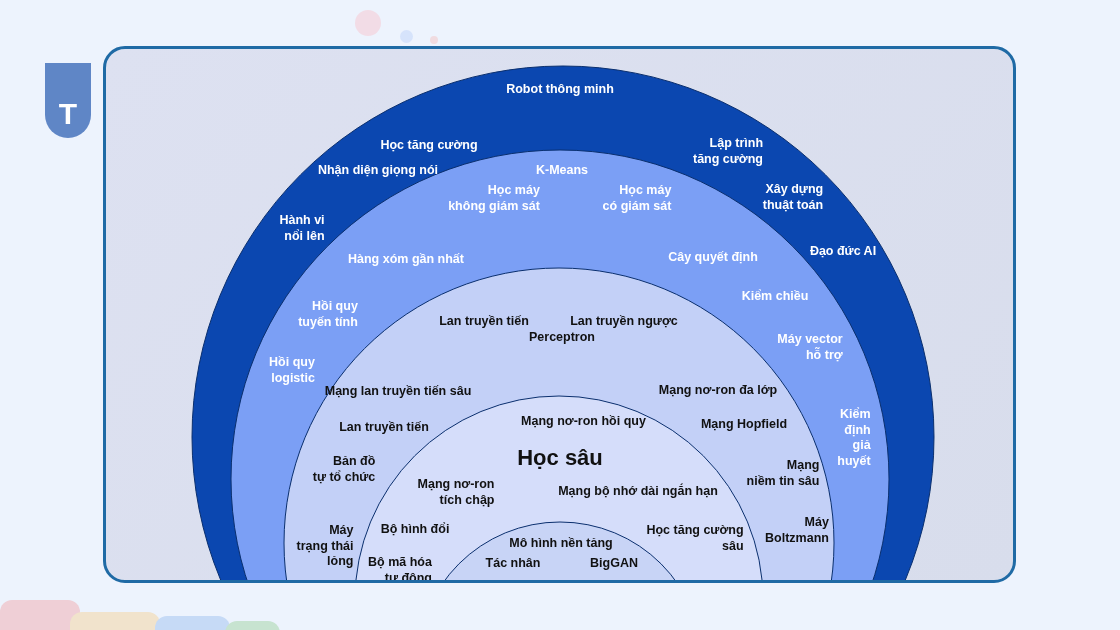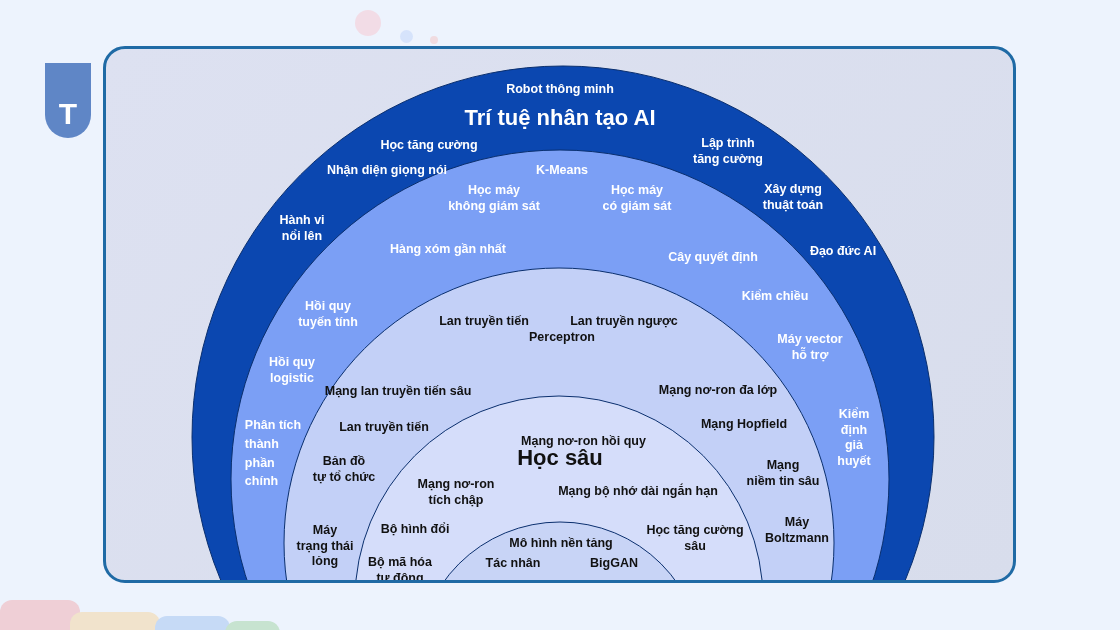--- a/index.html
+++ b/index.html
@@ -18,21 +18,21 @@
   }
   .dot { position:absolute; border-radius:50%; }
   .card {
     position:absolute; left:103px; top:46px; width:907px; height:531px;
     border:3px solid #1f6aa5; border-radius:22px; overflow:hidden;
     background:linear-gradient(135deg,#dde1f1 0%,#d8ddec 100%);
   }
   .card svg { position:absolute; left:-106px; top:-49px; }
   .lbl {
     position:absolute; transform:translate(-50%,-50%);
-    text-align:center; font-weight:bold; white-space:nowrap; line-height:1.25;
+    text-align:right; font-weight:bold; white-space:nowrap; line-height:1.25;
   }
   .w { color:#ffffff; }
   .b { color:#111111; }
   .s13 { font-size:12.5px; }
   .title { font-size:22px; }
   .bottom-tabs { position:absolute; left:0; top:600px; width:300px; height:30px; }
   .tab { position:absolute; top:0; height:30px; border-radius:12px 12px 0 0; }
 </style>
 </head>
 <body>
@@ -48,49 +48,44 @@
 <div class="card">
   <svg width="1120" height="630">
     <circle cx="563" cy="437" r="371" fill="#0b47b0" stroke="#0a2f6e" stroke-width="1"></circle>
     <circle cx="560" cy="479" r="329" fill="#7b9ff5" stroke="#0a2f6e" stroke-width="1"></circle>
     <circle cx="559" cy="543" r="275" fill="#c3d0f7" stroke="#0a2f6e" stroke-width="1"></circle>
     <circle cx="559" cy="600" r="204" fill="#d5ddfa" stroke="#0a2f6e" stroke-width="1"></circle>
     <circle cx="560" cy="665" r="143" fill="#c8d4f6" stroke="#0a2f6e" stroke-width="1"></circle>
   </svg>
 
   <div class="lbl w s13" style="left:454px;top:41px;">Robot thông minh</div>
-  <div class="lbl w title" style="left:454px;top:69px;">Trí tuệ nhân tạo AI</div>
   <div class="lbl w s13" style="left:323px;top:97px;">Học tăng cường</div>
-  <div class="lbl w s13" style="left:265px;top:122px;padding-left:32px;">Nhận diện giọng nói</div>
+  <div class="lbl w s13" style="left:256px;top:122px;padding-left:32px;">Nhận diện giọng nói</div>
   <div class="lbl w s13" style="left:196px;top:180px;white-space:pre-line;">Hành vi
 nổi lên</div>
   <div class="lbl w s13" style="left:622px;top:103px;white-space:pre-line;">Lập trình
 tăng cường</div>
   <div class="lbl w s13" style="left:687px;top:149px;white-space:pre-line;">Xây dựng
 thuật toán</div>
   <div class="lbl w s13" style="left:737px;top:203px;">Đạo đức AI</div>
 
   <div class="lbl w s13" style="left:456px;top:122px;">K-Means</div>
   <div class="lbl w s13" style="left:388px;top:150px;white-space:pre-line;">Học máy
 không giám sát</div>
   <div class="lbl w s13" style="left:531px;top:150px;white-space:pre-line;">Học máy
 có giám sát</div>
-  <div class="lbl w s13" style="left:300px;top:201px;margin-left:42px;">Hàng xóm gần nhất</div>
+  <div class="lbl w s13" style="left:300px;top:211px;">Hàng xóm gần nhất</div>
   <div class="lbl w s13" style="left:607px;top:209px;">Cây quyết định</div>
   <div class="lbl w s13" style="left:222px;top:266px;white-space:pre-line;">Hồi quy
 tuyến tính</div>
   <div class="lbl w s13" style="left:669px;top:248px;">Kiểm chiều</div>
   <div class="lbl w s13" style="left:186px;top:322px;white-space:pre-line;">Hồi quy
 logistic</div>
   <div class="lbl w s13" style="left:704px;top:299px;white-space:pre-line;">Máy vector
 hỗ trợ</div>
-  <div class="lbl w s13" style="left:167px;top:404px;white-space:pre-line;text-align:left;line-height:1.5;">Phân tích
-thành
-phần
-chính</div>
   <div class="lbl w s13" style="left:748px;top:389px;white-space:pre-line;line-height:1.25;">Kiểm
 định
 giả
 huyết</div>
 
   <div class="lbl b s13" style="left:456px;top:248px;margin-top:41px;">Perceptron</div>
   <div class="lbl b s13" style="left:378px;top:273px;">Lan truyền tiến</div>
   <div class="lbl b s13" style="left:518px;top:273px;">Lan truyền ngược</div>
   <div class="lbl b s13" style="left:292px;top:343px;">Mạng lan truyền tiến sâu</div>
   <div class="lbl b s13" style="left:612px;top:342px;">Mạng nơ-ron đa lớp</div>
@@ -99,21 +94,21 @@
   <div class="lbl b s13" style="left:238px;top:421px;white-space:pre-line;">Bản đồ
 tự tổ chức</div>
   <div class="lbl b s13" style="left:677px;top:425px;white-space:pre-line;">Mạng
 niềm tin sâu</div>
   <div class="lbl b s13" style="left:219px;top:497px;white-space:pre-line;">Máy
 trạng thái
 lỏng</div>
   <div class="lbl b s13" style="left:691px;top:482px;white-space:pre-line;">Máy
 Boltzmann</div>
 
-  <div class="lbl b s13" style="left:454px;top:393px;padding-left:47px;">Mạng nơ-ron hồi quy</div>
+  <div class="lbl b s13" style="left:454px;top:373px;padding-left:47px;">Mạng nơ-ron hồi quy</div>
   <div class="lbl b title" style="left:454px;top:409px;">Học sâu</div>
   <div class="lbl b s13" style="left:350px;top:444px;white-space:pre-line;">Mạng nơ-ron
 tích chập</div>
   <div class="lbl b s13" style="left:532px;top:443px;">Mạng bộ nhớ dài ngắn hạn</div>
   <div class="lbl b s13" style="left:309px;top:481px;">Bộ hình đổi</div>
   <div class="lbl b s13" style="left:589px;top:490px;white-space:pre-line;">Học tăng cường
 sâu</div>
   <div class="lbl b s13" style="left:294px;top:522px;white-space:pre-line;">Bộ mã hóa
 tự động</div>
 

